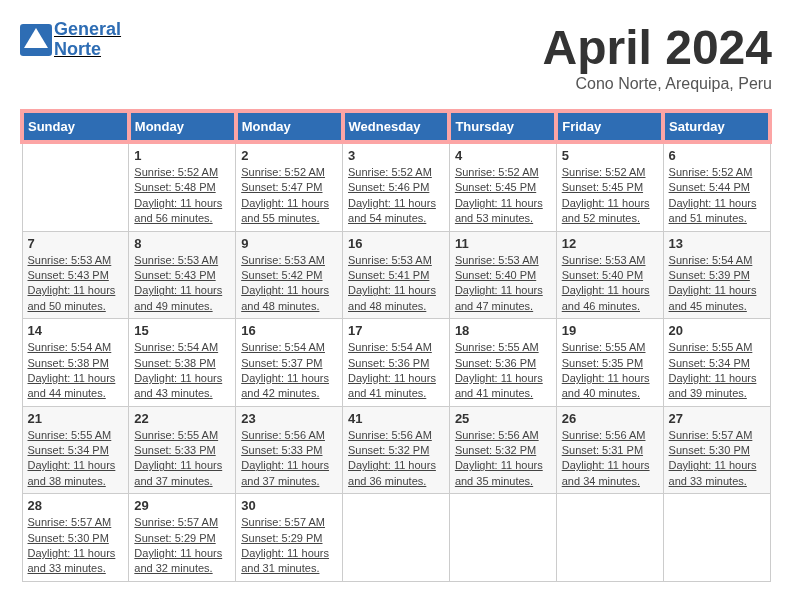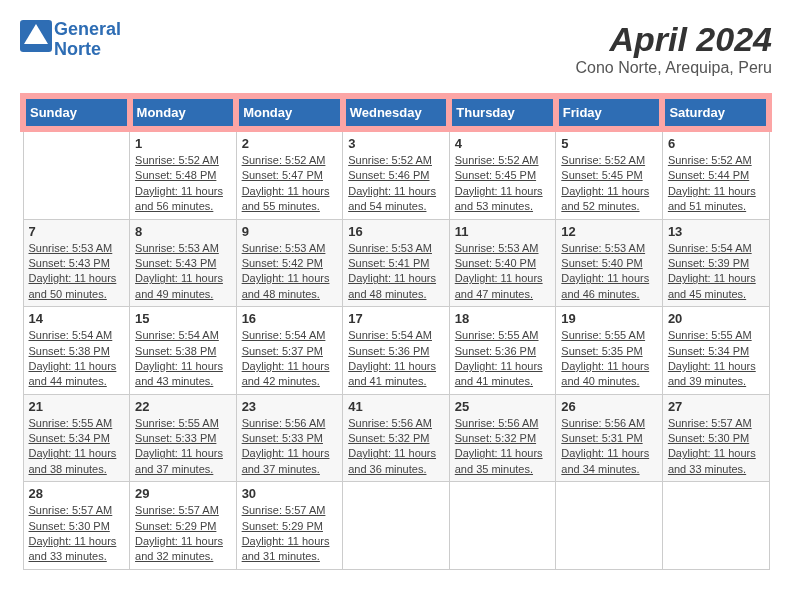--- a/index.html
+++ b/index.html
@@ -11,53 +11,53 @@
       padding: 20px;
     }
     .header {
       display: flex;
       justify-content: space-between;
       align-items: flex-start;
       margin-bottom: 16px;
     }
     .logo {
       display: flex;
-      align-items: flex-start;
+      align-items: center;
+      text-decoration: underline;
     }
     .logo-icon {
       width: 32px;
       height: 32px;
       margin-right: 2px;
     }
     .title-block {
       text-align: right;
     }
     .month-title {
-      font-size: 34px;
+      font-size: 48px;
       font-weight: bold;
       color: #333;
-      font-style: italic;
     }
     .location {
       font-size: 16px;
       color: #555;
     }
     table {
       width: 100%;
       border-collapse: collapse;
       font-size: 11px;
     }
     thead tr th {
       background-color: #2e6db4;
       color: #fff;
       padding: 6px 4px;
       text-align: left;
       font-size: 13px;
       font-weight: bold;
-      border: 6px solid #fca5a5;
+      border: 4px solid #fca5a5;
     }
     tbody tr td {
       border: 1px solid #ccc;
       vertical-align: top;
       padding: 4px 5px;
       width: calc(100% / 7);
       height: 85px;
     }
     tbody tr td .day-num {
       font-weight: bold;

